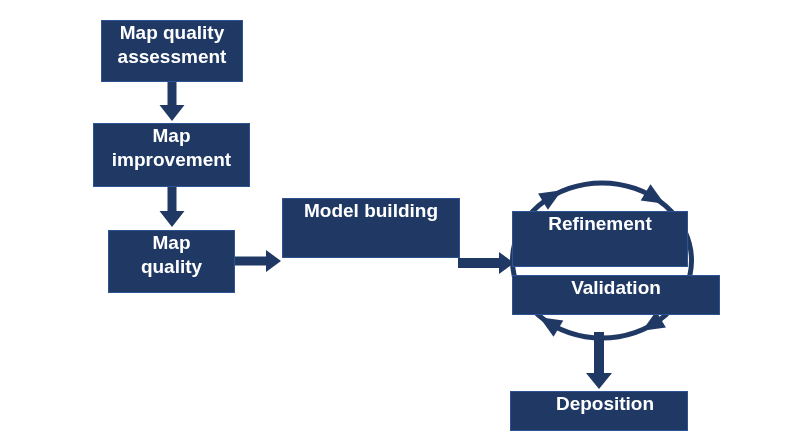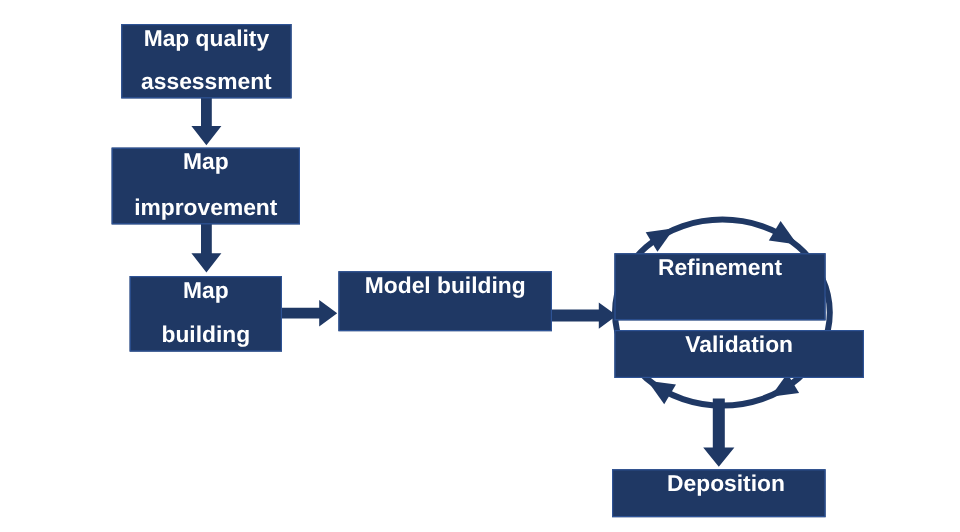--- a/index.html
+++ b/index.html
@@ -27,21 +27,21 @@
     background: #1f3864;
     border: 1px solid #2e5395;
     box-sizing: border-box;
     color: #ffffff;
     font-size: 19px;
     font-weight: 700;
     line-height: 24px;
     display: flex;
     flex-direction: column;
     align-items: center;
-    justify-content: space-between;
+    justify-content: flex-start;
     text-align: center;
   }
   .node .line { white-space: nowrap; }
 </style>
 </head>
 <body>
 
 <div class="canvas">
 
   <svg class="overlay" viewBox="0 0 800 443" aria-hidden="true">
@@ -65,24 +65,24 @@
     <div class="line">assessment</div>
   </div>
 
   <div class="node" style="left:93px; top:123px; width:157px; height:64px;">
     <div class="line">Map</div>
     <div class="line">improvement</div>
   </div>
 
   <div class="node" style="left:108px; top:230px; width:127px; height:63px;">
     <div class="line">Map</div>
-    <div class="line">building</div>
+    <div class="line">quality</div>
   </div>
 
-  <div class="node" style="left:282px; top:226px; width:178px; height:50px;">
+  <div class="node" style="left:282px; top:198px; width:178px; height:60px;">
     <div class="line">Model building</div>
   </div>
 
 
   <div class="node" style="left:512px; top:211px; width:176px; height:56px;">
     <div class="line">Refinement</div>
   </div>
 
   <div class="node" style="left:512px; top:275px; width:208px; height:40px;">
     <div class="line">Validation</div>

